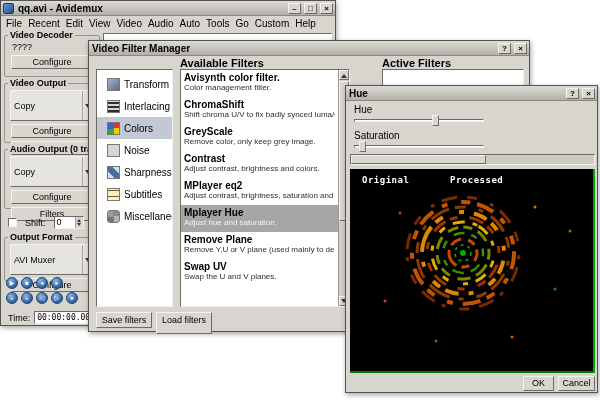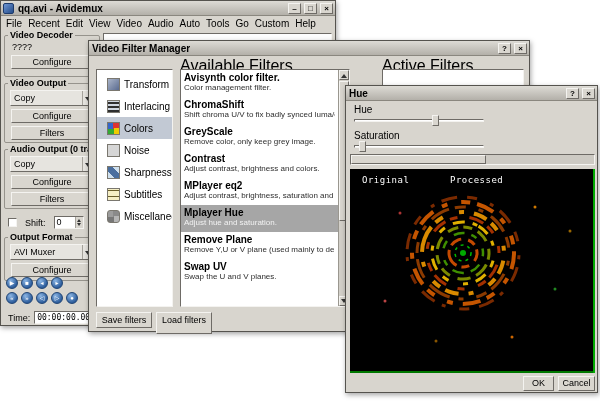--- a/index.html
+++ b/index.html
@@ -15,21 +15,21 @@
   
   .w-main{left:0;top:8;width:336px;height:326px}
   .menubar{display:flex;gap:6px;padding:2px 5px;height:15px;align-items:center}
   .menubar span{white-space:nowrap}
   .videoarea{position:absolute;left:102px;top:32px;width:229px;height:278px;background:#fdfdfd;border:1px solid;border-color:#6e6b66 #f4f3f0 #f4f3f0 #6e6b66}
 
   .grp{position:absolute;left:3px;width:96px;border:1px solid #96938c;border-radius:2px}
   .gt{position:absolute;top:-6px;left:3px;background:#d8d5ce;padding:0 2px;font-weight:bold;font-size:9px;white-space:nowrap;max-width:88px;overflow:hidden}
   .gval{font-size:9px;padding:6px 0 0 7px}
   .gbtn{display:block;margin:3px auto 0;width:82px;height:14px;background:#d9d6cf;border:1px solid;border-color:#f4f3f0 #6e6b66 #6e6b66 #f4f3f0;font-size:9px;line-height:12px;text-align:center}
-  .combo{display:flex;margin:6px auto 0;width:84px;height:16px;background:#e6e4df;border:1px solid;border-color:#f4f3f0 #6e6b66 #6e6b66 #f4f3f0;align-items:center}
+  .combo{display:flex;margin:6px auto 0;width:84px;height:31px;background:#e6e4df;border:1px solid;border-color:#f4f3f0 #6e6b66 #6e6b66 #f4f3f0;align-items:center}
   .cv{flex:1;padding-left:3px;font-size:9px;white-space:nowrap;overflow:hidden}
   .ca{width:11px;align-self:stretch;border-left:1px solid #a5a29b;display:flex;align-items:center;justify-content:center}
   .tri-d{width:0;height:0;border:3px solid transparent;border-top:4px solid #333;margin-top:4px}
   .g1{top:34px;height:42px}.g2{top:82px;height:60px}.g3{top:148px;height:60px}.g4{top:236px;height:44px}
 
   .shiftrow{position:absolute;left:7px;top:215px;display:flex;align-items:center;gap:8px;font-size:9px}
   .chk{width:9px;height:9px;background:#fff;border:1px solid;border-color:#6e6b66 #f4f3f0 #f4f3f0 #6e6b66}
   .spin{display:flex;width:30px;height:13px;background:#fff;border:1px solid;border-color:#6e6b66 #f4f3f0 #f4f3f0 #6e6b66}
   .spv{flex:1;font-size:9px;padding-left:2px}
   .sparr{width:8px;display:flex;flex-direction:column;align-items:center;justify-content:center;gap:1px;background:#d9d6cf;border-left:1px solid #a5a29b}
@@ -38,21 +38,21 @@
 
   .pb-row{position:absolute;left:5px;display:flex;gap:3px}
   .r1{top:276px}.r2{top:291px}
   .pbtn{width:12px;height:12px;border-radius:50%;background:radial-gradient(circle at 35% 30%,#8cb6e4,#2e5e9d 70%);border:1px solid #1f4475;color:#fff;font-size:6px;line-height:10px;text-align:center}
 
   .timerow{position:absolute;left:7px;top:310px;display:flex;align-items:center;gap:4px;font-size:9px}
   .timebox{width:60px;height:13px;background:#fff;border:1px solid;border-color:#6e6b66 #f4f3f0 #f4f3f0 #6e6b66;font-family:"DejaVu Sans Mono",monospace;font-size:8px;line-height:11px;padding-left:2px}
 
   
   .w-fm{left:88px;top:40px;width:442px;height:292px}
-  .fm-label{position:absolute;font-weight:normal;font-size:16px}
+  .fm-label{position:absolute;font-weight:bold;font-size:11px}
   .lbl-av{left:91px;top:16px}
   .lbl-ac{left:293px;top:16px}
   .sunken{background:#fff;border:1px solid;border-color:#6e6b66 #f4f3f0 #f4f3f0 #6e6b66}
   .catlist{position:absolute;left:7px;top:28px;width:77px;height:238px;padding-top:3px}
   .cat{display:flex;align-items:center;gap:4px;height:22px;padding-left:10px}
   .cat.sel{background:#c2c9d4}
   .ci{width:13px;height:13px;border:1px solid #7a776f;flex:none}
   .ic-transform{background:linear-gradient(135deg,#aab4c8,#5a6b90)}
   .ic-interlacing{background:repeating-linear-gradient(0deg,#2e2e2e 0 2px,#cfd6e0 2px 4px)}
   .ic-colors{background:conic-gradient(#d33 0 25%,#ec0 0 50%,#3a3 0 75%,#36c 0)}
@@ -87,21 +87,21 @@
   .hlabel{position:absolute;left:8px;font-size:10px}
   .l-hue{top:18px}.l-sat{top:44px}
   .slider{position:absolute;left:8px;width:130px;height:11px}
   .s-hue{top:29px}.s-sat{top:55px}
   .strack{position:absolute;left:0;right:0;top:4px;height:3px;background:#fff;border:1px solid;border-color:#6e6b66 #f4f3f0 #f4f3f0 #6e6b66}
   .shandle{position:absolute;top:0;width:7px;height:11px;background:#d9d6cf;border:1px solid;border-color:#f4f3f0 #6e6b66 #6e6b66 #f4f3f0}
   .h-hue{left:60%}.h-sat{left:4%}
   .hscroll{position:absolute;left:4px;top:68px;width:245px;height:11px;background:#cdcac3;border:1px solid;border-color:#6e6b66 #f4f3f0 #f4f3f0 #6e6b66}
   .hthumb{position:absolute;left:0;top:0;width:135px;height:9px;background:#d9d6cf;border:1px solid;border-color:#f4f3f0 #6e6b66 #6e6b66 #f4f3f0}
   .preview{position:absolute;left:4px;top:83px;width:245px;height:204px;background:#000;box-shadow:inset -2px 0 0 #00a800,inset 0 -2px 0 #007800}
-  .pv-label{position:absolute;color:#fff;font-size:9px;font-weight:normal;font-family:"DejaVu Sans Mono",monospace;letter-spacing:.5px}
+  .pv-label{position:absolute;color:#fff;font-size:9px;font-weight:bold;font-family:"DejaVu Sans Mono",monospace;letter-spacing:.5px}
   .pl-orig{left:12px;top:6px}
   .pl-proc{left:100px;top:6px}
   .btn-ok{left:177px;top:290px;width:31px;height:15px;line-height:13px}
   .btn-cancel{left:212px;top:290px;width:37px;height:15px;line-height:13px}
 </style>
 </head>
 <body>
 
 <div class="win w-main">
   <div class="titlebar">

